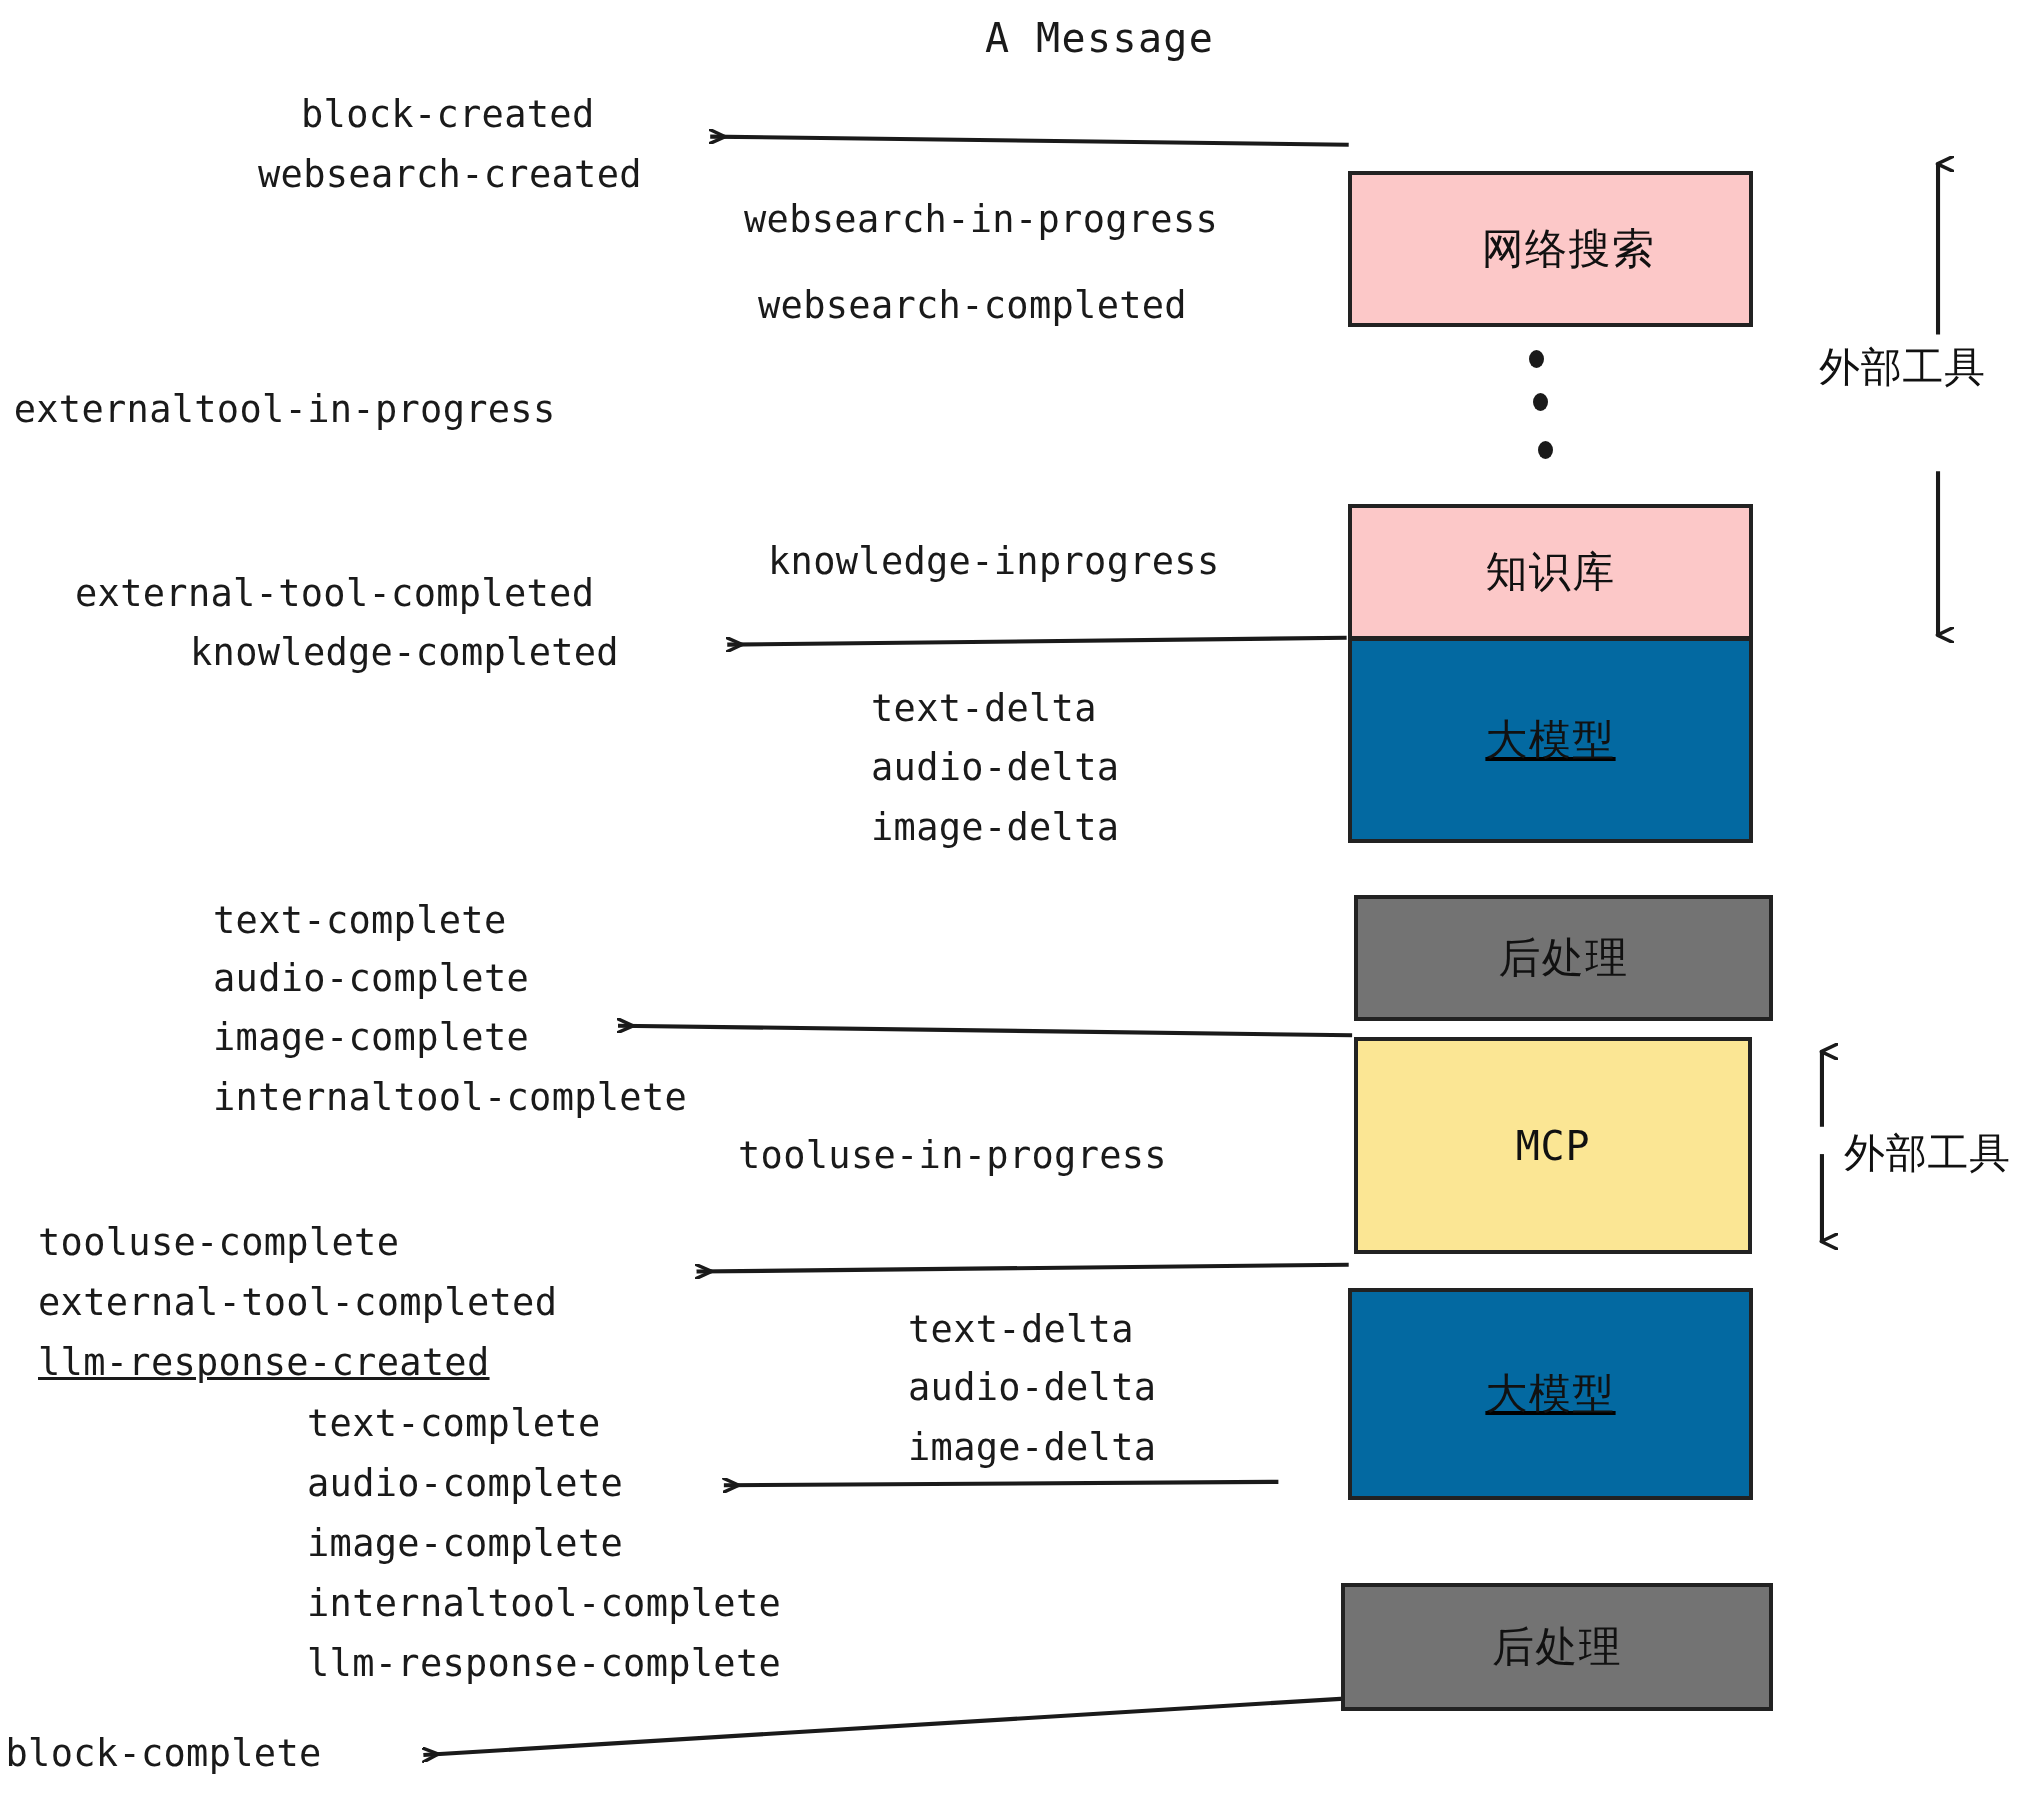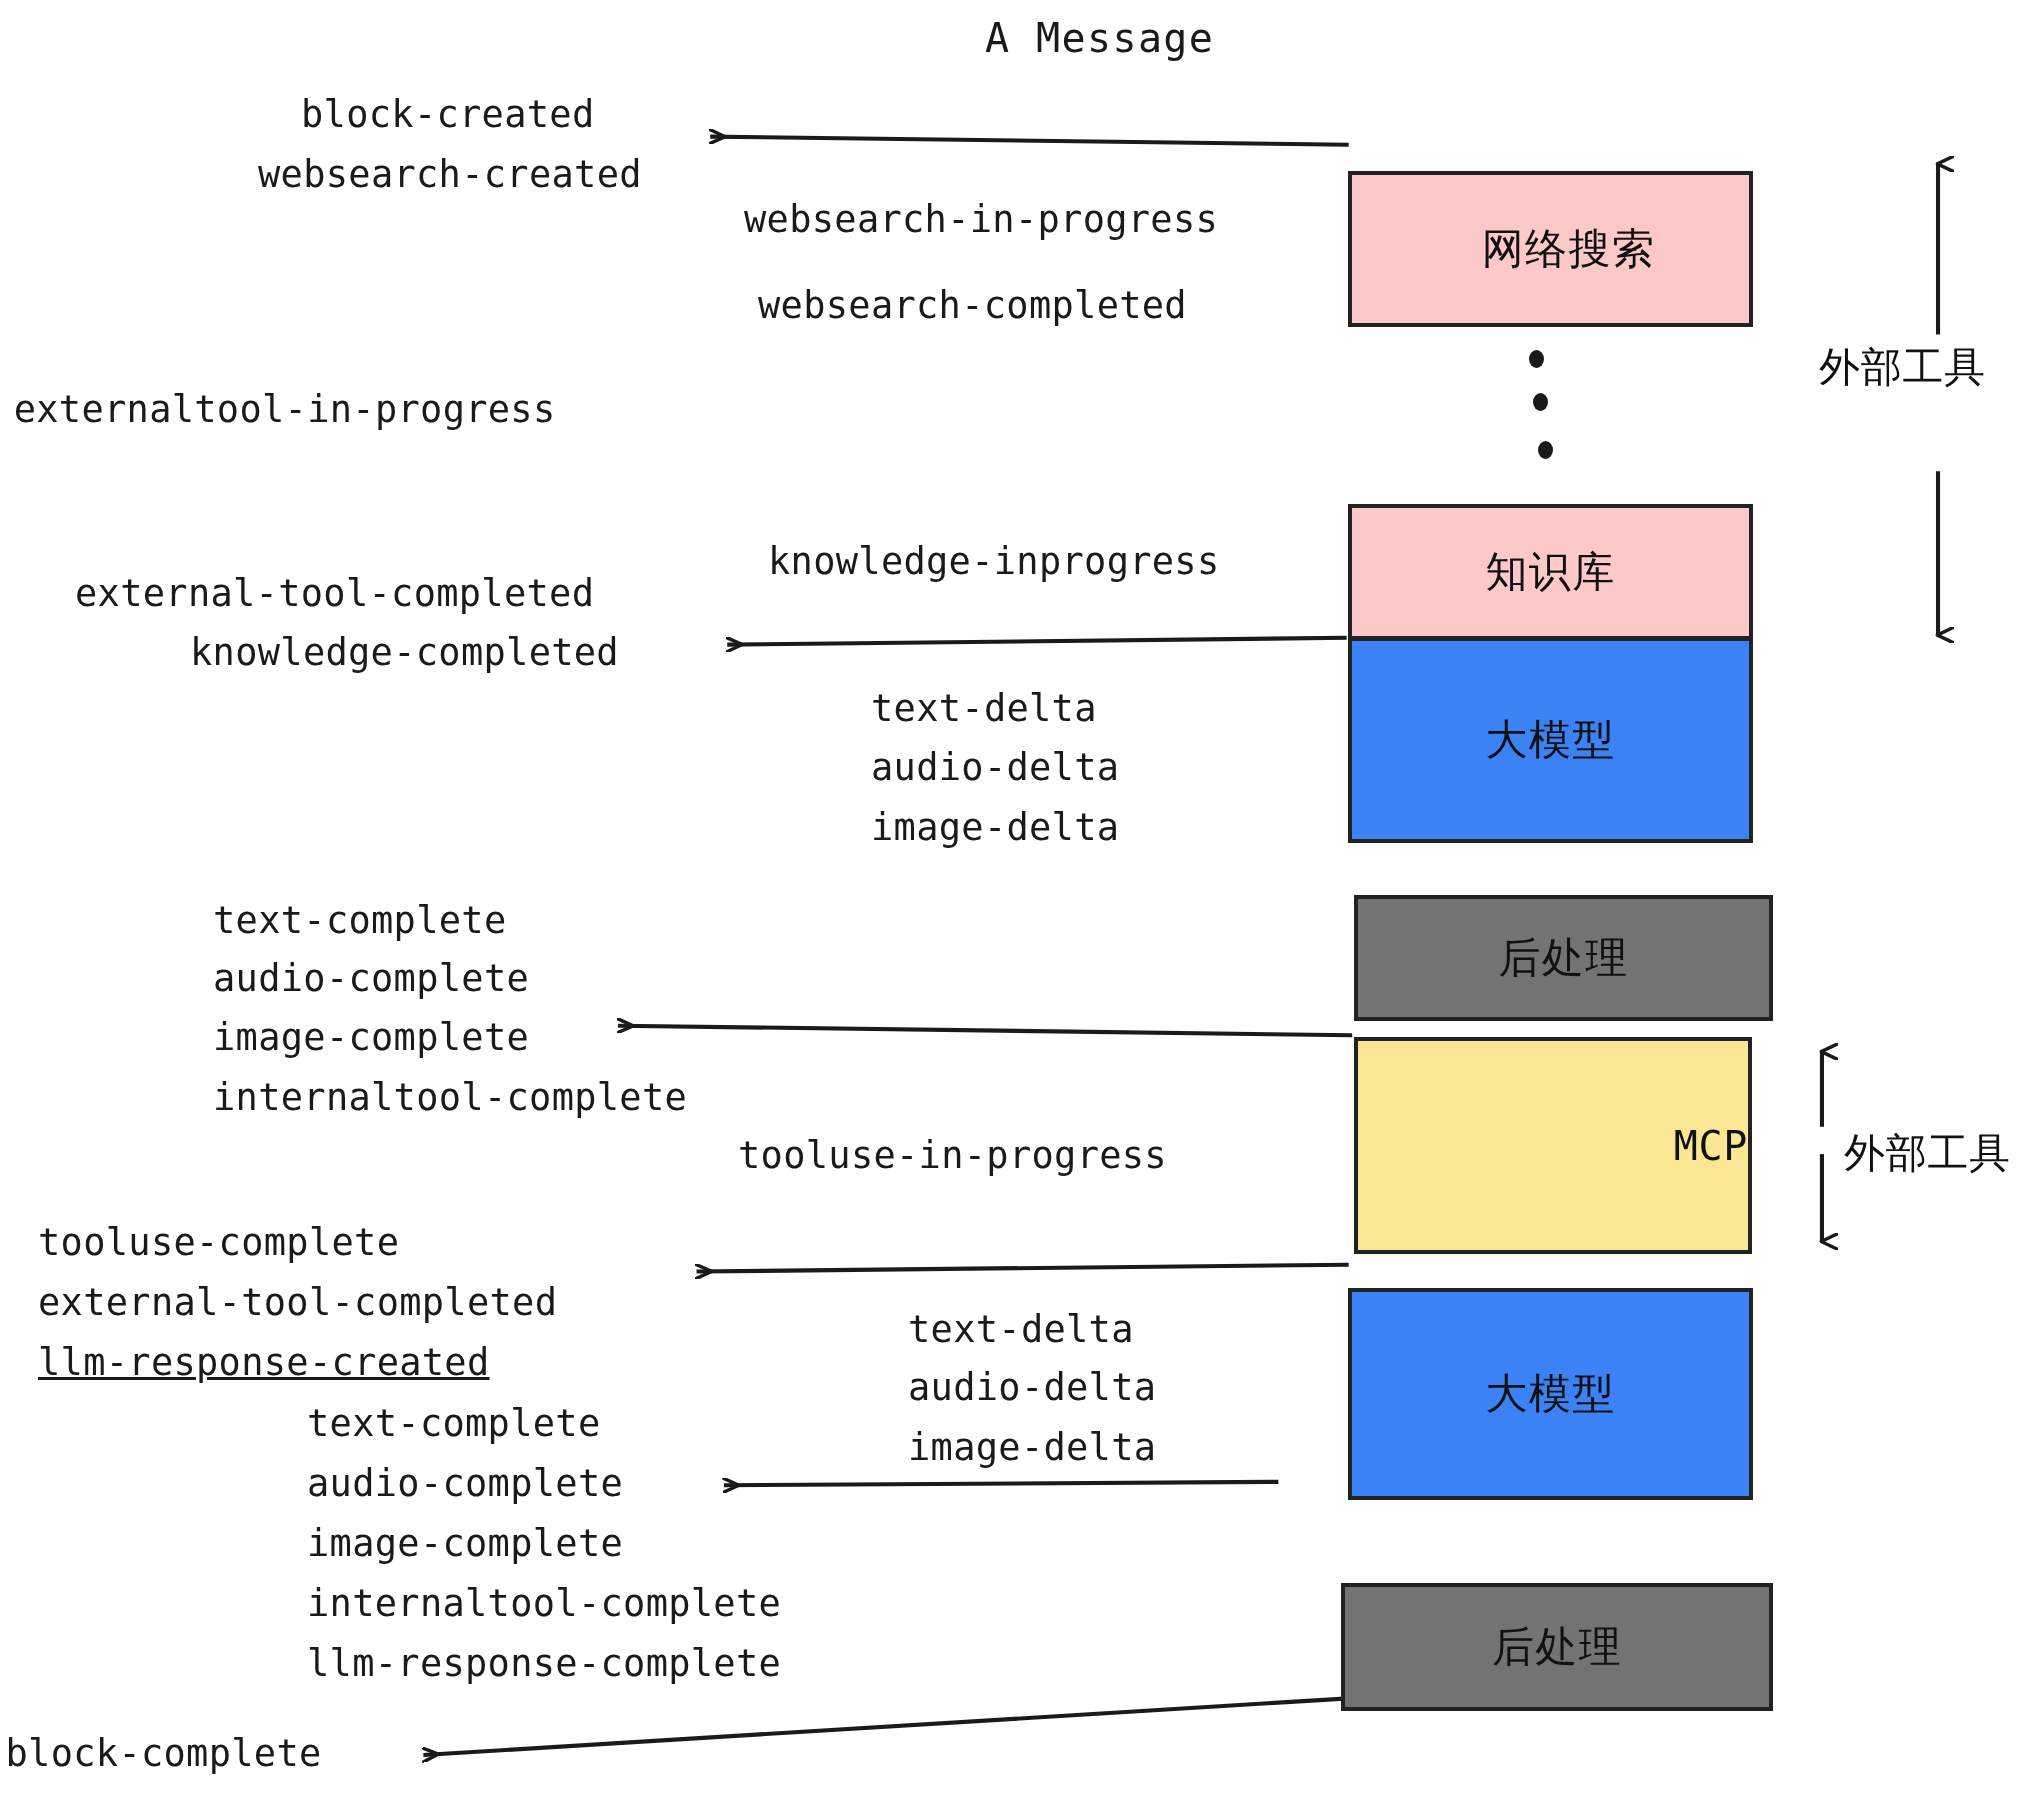--- a/index.html
+++ b/index.html
@@ -50,21 +50,21 @@
     color: #111111;
     letter-spacing: 1.4px;
     white-space: nowrap;
   }
   .box.mcp span {
     font-family: "DejaVu Sans Mono", "Liberation Mono", monospace;
     font-size: 40px;
     letter-spacing: 0.7px;
   }
   .box.pink  { background: #fcc8c8; }
-  .box.green { background: #3b82f6; }
+  .box.green { background: #0369a1; text-decoration: underline; }
   .box.yellow{ background: #fbe694; }
   .box.white { background: #737373; }
 
   
   .sidelabel {
     position: absolute;
     font-family: "DejaVu Sans", "Liberation Sans", sans-serif;
     font-size: 41px;
     color: #111111;
     white-space: nowrap;
@@ -187,21 +187,21 @@
   </div>
 
   <div class="box green" style="left:1348px; top:637px;  width:405px; height:206px;">
     <span>大模型</span>
   </div>
 
   <div class="box white" style="left:1354px; top:895px; width:419px; height:126px;">
     <span>后处理</span>
   </div>
 
-  <div class="box yellow mcp" style="left:1354px; top:1037px; width:398px; height:217px;justify-content:flex-end;">
+  <div class="box yellow mcp" style="left:1354px; top:1037px; width:398px; height:217px;">
     <span>MCP</span>
   </div>
 
   <div class="box green" style="left:1348px; top:1288px; width:405px; height:212px;">
     <span>大模型</span>
   </div>
 
   <div class="box white" style="left:1341px; top:1583px; width:432px; height:128px;">
     <span>后处理</span>
   </div>

